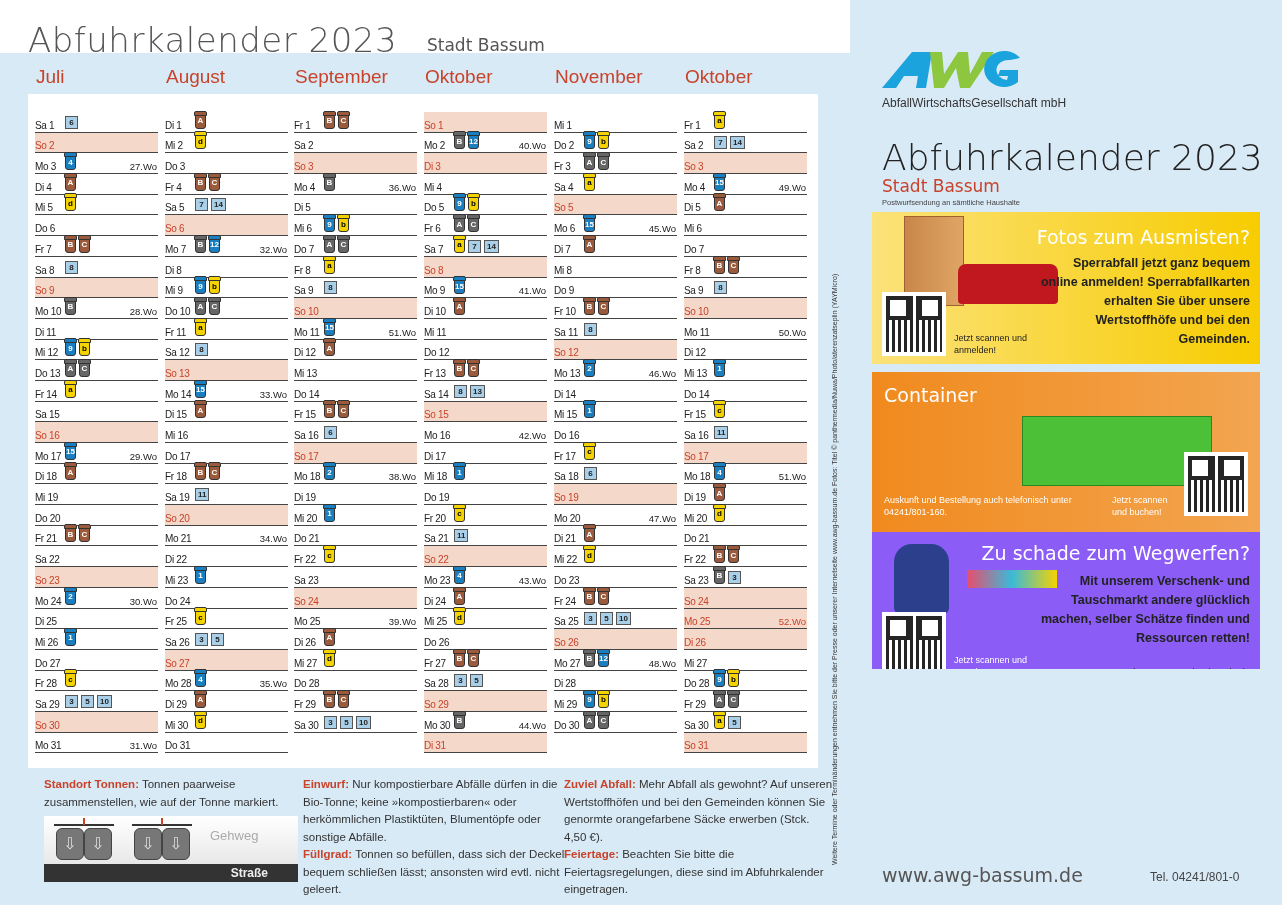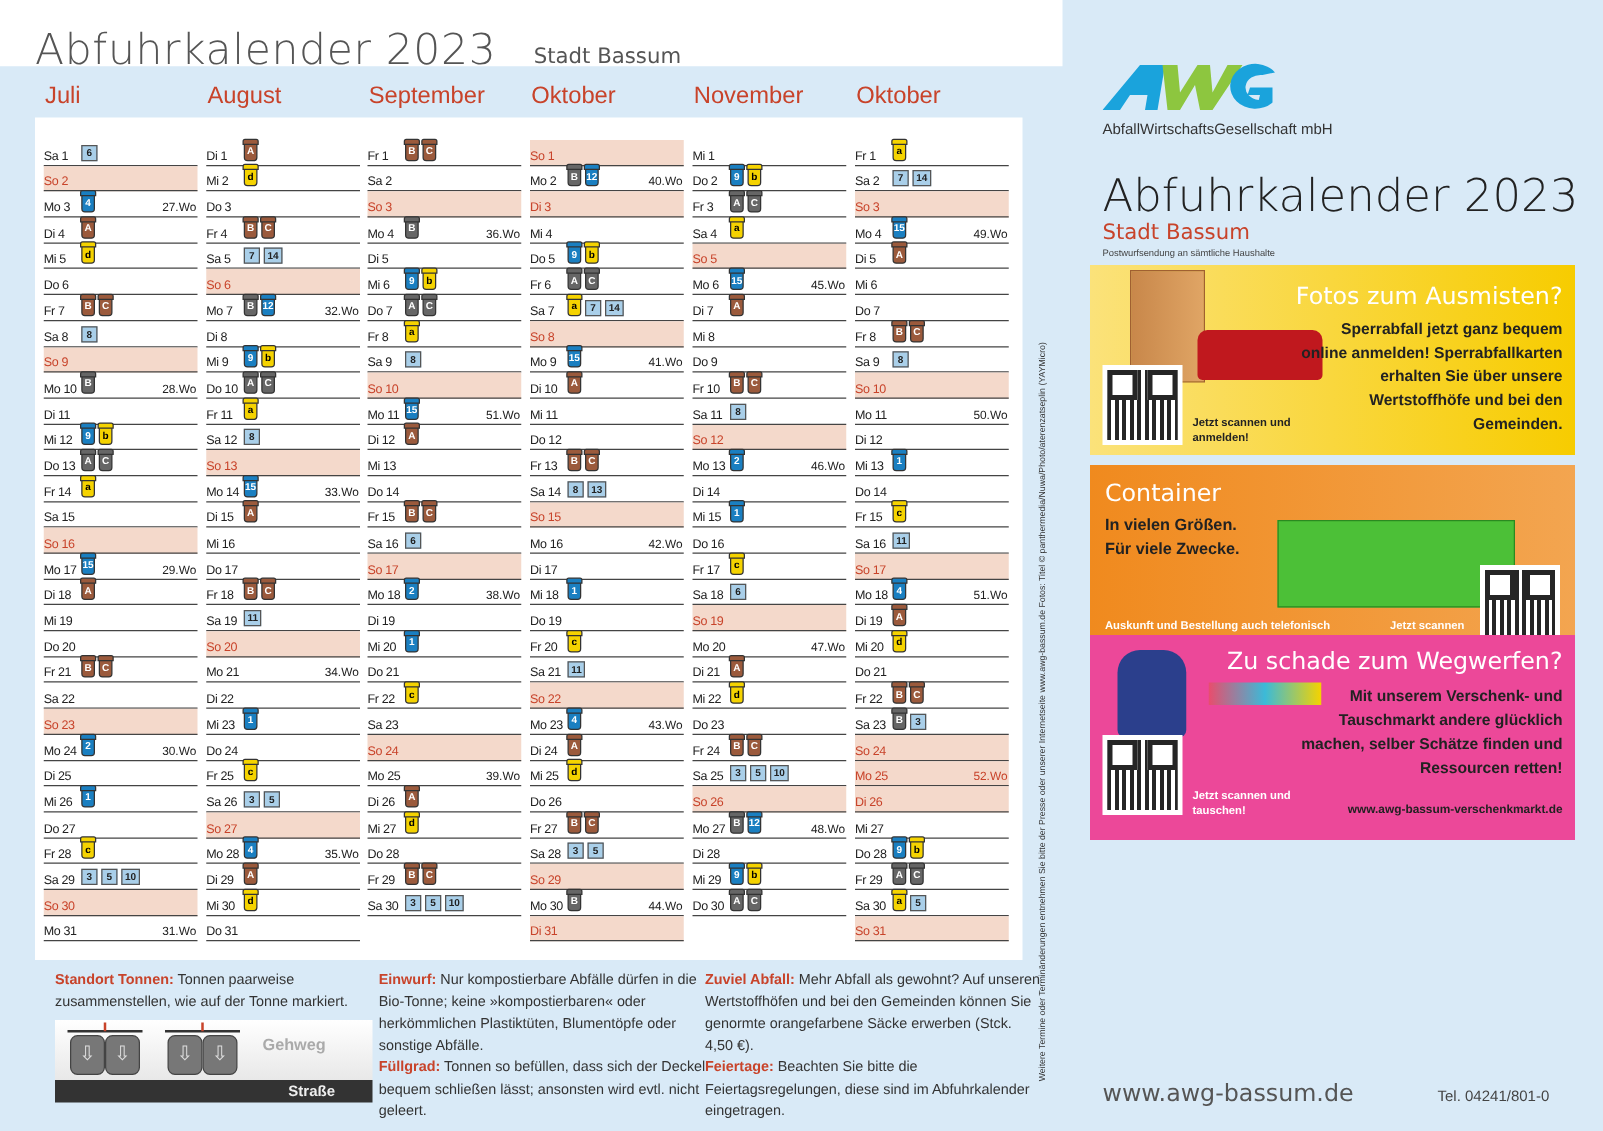--- a/index.html
+++ b/index.html
@@ -24,43 +24,43 @@
 .bin.yellow{background:#f5d300;color:#000}
 .box{min-width:13px;height:13px;padding:0 2px;background:#a9cfe9;border:1px solid #555;font-size:8px;font-weight:bold;color:#222;display:flex;align-items:center;justify-content:center}
 #vert{position:absolute;left:826px;top:95px;width:14px;height:770px}
 #vert span{position:absolute;left:0;bottom:0;transform-origin:left bottom;transform:rotate(-90deg) translateY(12px);white-space:nowrap;font-size:7px;color:#333}
 #legend{position:absolute;left:28px;top:768px;width:815px;height:130px}
 .lg{position:absolute;font-size:11.5px;line-height:17.5px;color:#333}
 .lg b{color:#c8432a}
 #street{position:absolute;left:16px;top:48px;width:254px;height:68px}
 #gehweg{position:absolute;left:0;top:0;width:254px;height:48px;background:linear-gradient(#fff,#e8e8e8)}
 #strasse{position:absolute;left:0;top:48px;width:254px;height:18px;background:#333;color:#eee;font-size:12px;font-weight:bold;text-align:right;padding-right:30px;line-height:18px}
-.gw-label{position:absolute;left:166px;top:12px;font-size:13px;color:#aaa;font-weight:bold}
+.gw-label{position:absolute;left:166px;top:12px;font-size:13px;color:#aaa;font-weight:normal}
 .tonne{position:absolute;top:12px;width:28px;height:32px;background:#777;border:1px solid #444;border-radius:6px;color:#ddd;font-size:16px;text-align:center;line-height:30px}
 .tline{position:absolute;top:8px;height:2px;background:#333}
 .tmark{position:absolute;top:2px;width:2px;height:7px;background:#c8432a}
 #right{position:absolute;left:850px;top:0;width:432px;height:905px}
 #logo{position:absolute;left:32px;top:48px;width:140px;height:44px}
 #logo-sub{position:absolute;left:32px;top:96px;font-size:12px;color:#333}
 #r-title{position:absolute;left:32px;top:137px;font-size:36px;color:#222;font-family:"DejaVu Sans",sans-serif;font-weight:300}
 #r-city{position:absolute;left:32px;top:176px;font-size:17px;color:#c8432a;font-family:"DejaVu Sans",sans-serif}
 #r-post{position:absolute;left:32px;top:198px;font-size:7.5px;color:#444}
 .ad{position:absolute;left:22px;width:388px;overflow:hidden}
 .ad .h{position:absolute;right:10px;font-size:19px;color:#fff;font-family:"DejaVu Sans",sans-serif}
 .ad .t{position:absolute;right:10px;text-align:right;font-size:12.5px;font-weight:bold;color:#222;line-height:19px}
 .qr{position:absolute;width:64px;height:64px;background:#fff;padding:4px}
 .qr div{width:100%;height:100%;background:
  repeating-linear-gradient(90deg,#000 0 3px,#fff 3px 6px),#000;opacity:.85;position:relative}
 .qr div::before,.qr div::after{content:"";position:absolute;width:16px;height:16px;border:4px solid #000;background:#fff}
 .qr div::before{left:0;top:0}
 .qr div::after{right:0;top:0}
-.small{position:absolute;font-size:9px;font-weight:bold;color:#222;line-height:12px}
+.small{position:absolute;font-size:9px;font-weight:normal;color:#222;line-height:12px}
 #ad1{top:212px;height:152px;background:linear-gradient(90deg,#fbe27a,#f7cc00)}
 #ad2{top:372px;height:172px;background:linear-gradient(90deg,#f08a1e,#f3a550)}
-#ad3{top:508px;height:164px;background:#ec4899}
+#ad3{top:532px;height:137px;background:#8b5cf6}
 #ad4{top:692px;height:152px;background:#7aa7c3}
 .furn{position:absolute}
 #r-url{position:absolute;left:32px;top:864px;font-size:19px;color:#555;font-family:"DejaVu Sans",sans-serif}
 #r-tel{position:absolute;left:300px;top:870px;font-size:12px;color:#444}
 </style>
 </head>
 <body>
 
 <div id="left-head"></div>
 <div id="main-title">Abfuhrkalender 2023</div>
@@ -1078,21 +1078,20 @@
     <div class="t" style="top:42px;width:210px">Sperrabfall jetzt ganz bequem online anmelden! Sperrabfallkarten erhalten Sie über unsere Wertstoffhöfe und bei den Gemeinden.</div>
     <div class="qr" style="left:10px;top:80px">
         <div></div>
       </div>
     <div class="small" style="left:82px;top:120px;width:80px">Jetzt scannen und anmelden!</div>
   </div>
 
   <div class="ad" id="ad2">
     <div class="furn" style="left:150px;top:44px;width:190px;height:70px;background:#4cc037;border:1px solid #2a8a20"></div>
     <div class="h" style="left:12px;right:auto;top:12px">Container</div>
-    <div class="t" style="left:12px;right:auto;top:38px;width:130px;text-align:left;font-size:13px">In vielen Größen. Für viele Zwecke.</div>
     <div class="small" style="left:12px;top:122px;width:200px;color:#fff">Auskunft und Bestellung auch telefonisch unter 04241/801-160.</div>
     <div class="small" style="left:240px;top:122px;width:70px;color:#fff;text-align:left">Jetzt scannen und buchen!</div>
     <div class="qr" style="left:312px;top:80px">
         <div></div>
       </div>
   </div>
 
   <div class="ad" id="ad3">
     <div class="furn" style="left:22px;top:12px;width:55px;height:70px;background:#2b3f8c;border-radius:18px 18px 6px 6px"></div>
     <div class="furn" style="left:95px;top:38px;width:90px;height:18px;background:linear-gradient(90deg,#e94d6d,#3bbad8,#f5d300)"></div>

